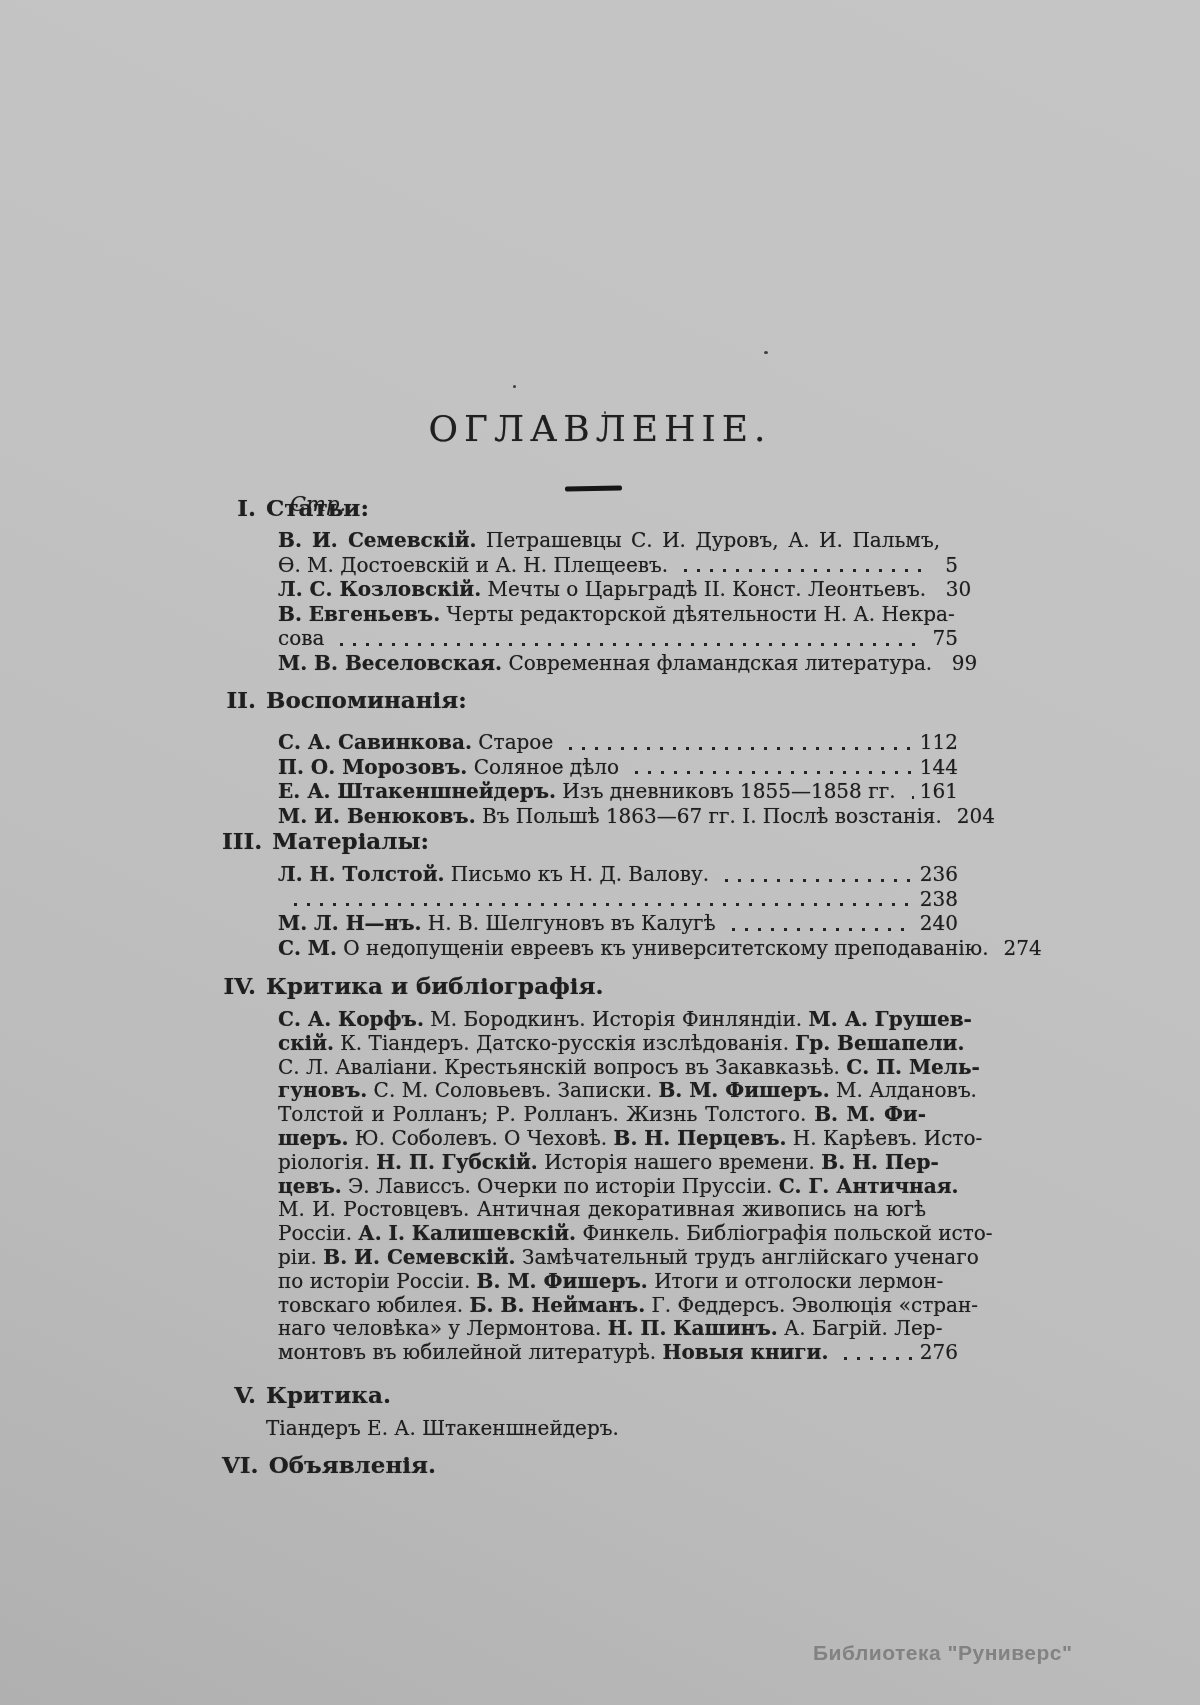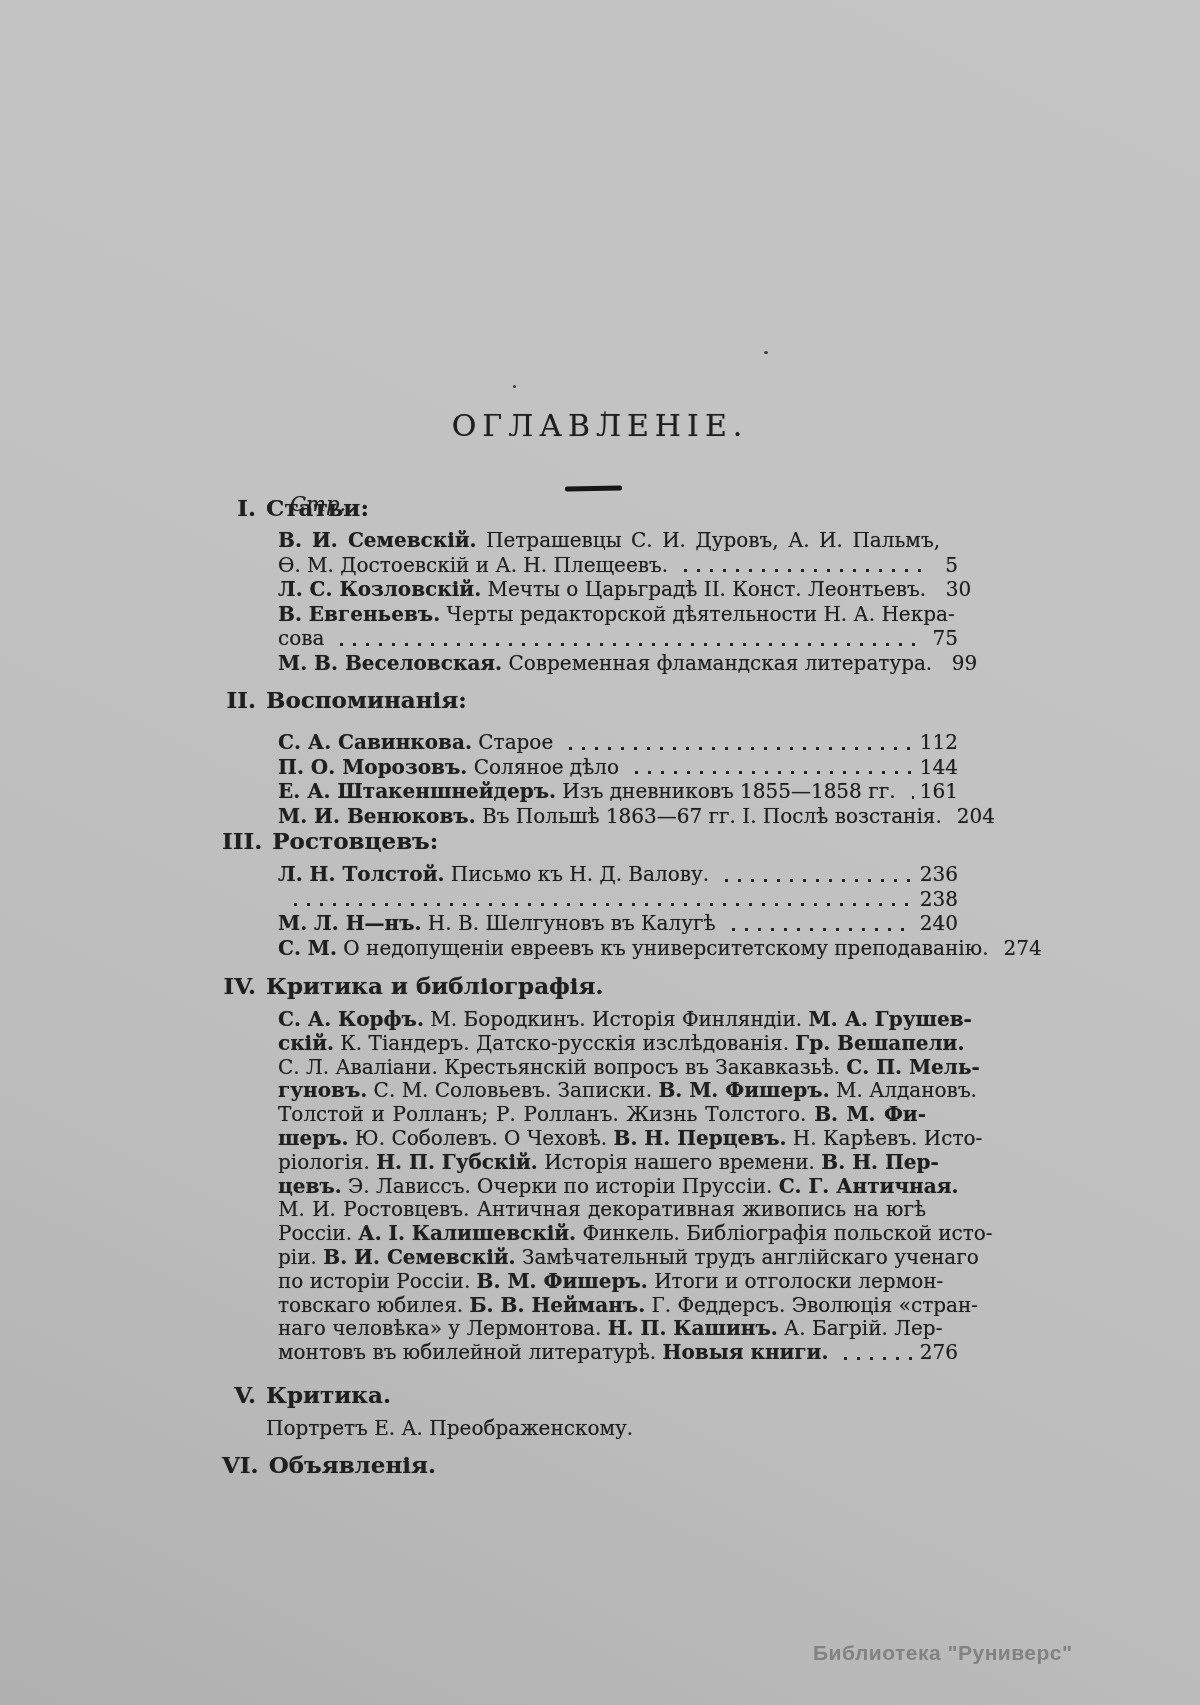--- a/index.html
+++ b/index.html
@@ -9,21 +9,21 @@
     width:1200px;height:1705px;
     margin:0 auto;
     overflow:hidden;
     background:linear-gradient(206deg,#c5c5c5 0%,#c2c2c2 42%,#bcbcbc 72%,#b0b0b0 100%);
     font-family:"DejaVu Serif",serif;
     color:#1f1f1f;
   }
   .scan-text{text-shadow:0 0 0.7px rgba(30,30,30,0.55);}
   .title{
     position:absolute;top:408px;left:0;width:1200px;
-    text-align:center;font-size:30px;letter-spacing:6px;font-weight:normal;
+    text-align:center;font-size:36px;letter-spacing:6px;font-weight:normal;
     white-space:nowrap;
   }
   .rule{
     position:absolute;top:486px;left:565px;width:57px;height:5px;
     background:#161616;border-radius:2px;transform:rotate(-1deg);
   }
   .str-label{
     position:absolute;top:492px;left:290px;width:680px;
     font-style:italic;font-size:21px;
   }
@@ -126,21 +126,21 @@
           <div class="row pageline">
             <span class="rowtext"><span class="b">М. И. Венюковъ.</span><span class="r"> Въ Польшѣ 1863—67 гг. I. Послѣ возстанія.</span></span>
             <span class="leader nodots"></span>
             <span class="pagenum">204</span>
           </div>
         </div>
       </section>
       <section class="sec sec-3">
         <div class="heading">
           <span class="numeral">III.</span>
-          <span class="hlabel">Ростовцевъ:</span>
+          <span class="hlabel">Матеріалы:</span>
         </div>
         <div class="rows">
           <div class="row pageline">
             <span class="rowtext"><span class="b">Л. Н. Толстой.</span><span class="r"> Письмо къ Н. Д. Валову.</span></span>
             <span class="leader"></span>
             <span class="pagenum">236</span>
           </div>
           <div class="row pageline">
             <span class="leader"></span>
             <span class="pagenum">238</span>
@@ -183,21 +183,21 @@
             <span class="pagenum">276</span>
           </div>
         </div>
       </section>
       <section class="sec sec-5">
         <div class="heading">
           <span class="numeral">V.</span>
           <span class="hlabel">Критика.</span>
         </div>
         <div class="rows">
-          <div class="row"><span class="rowtext"><span class="r">Портретъ Е. А. Преображенскому.</span></span></div>
+          <div class="row"><span class="rowtext"><span class="r">Тіандеръ Е. А. Штакеншнейдеръ.</span></span></div>
         </div>
       </section>
       <section class="sec sec-6">
         <div class="heading">
           <span class="numeral">VI.</span>
           <span class="hlabel">Объявленія.</span>
         </div>
       </section>
     </div>
   <span class="speck s1"></span>

